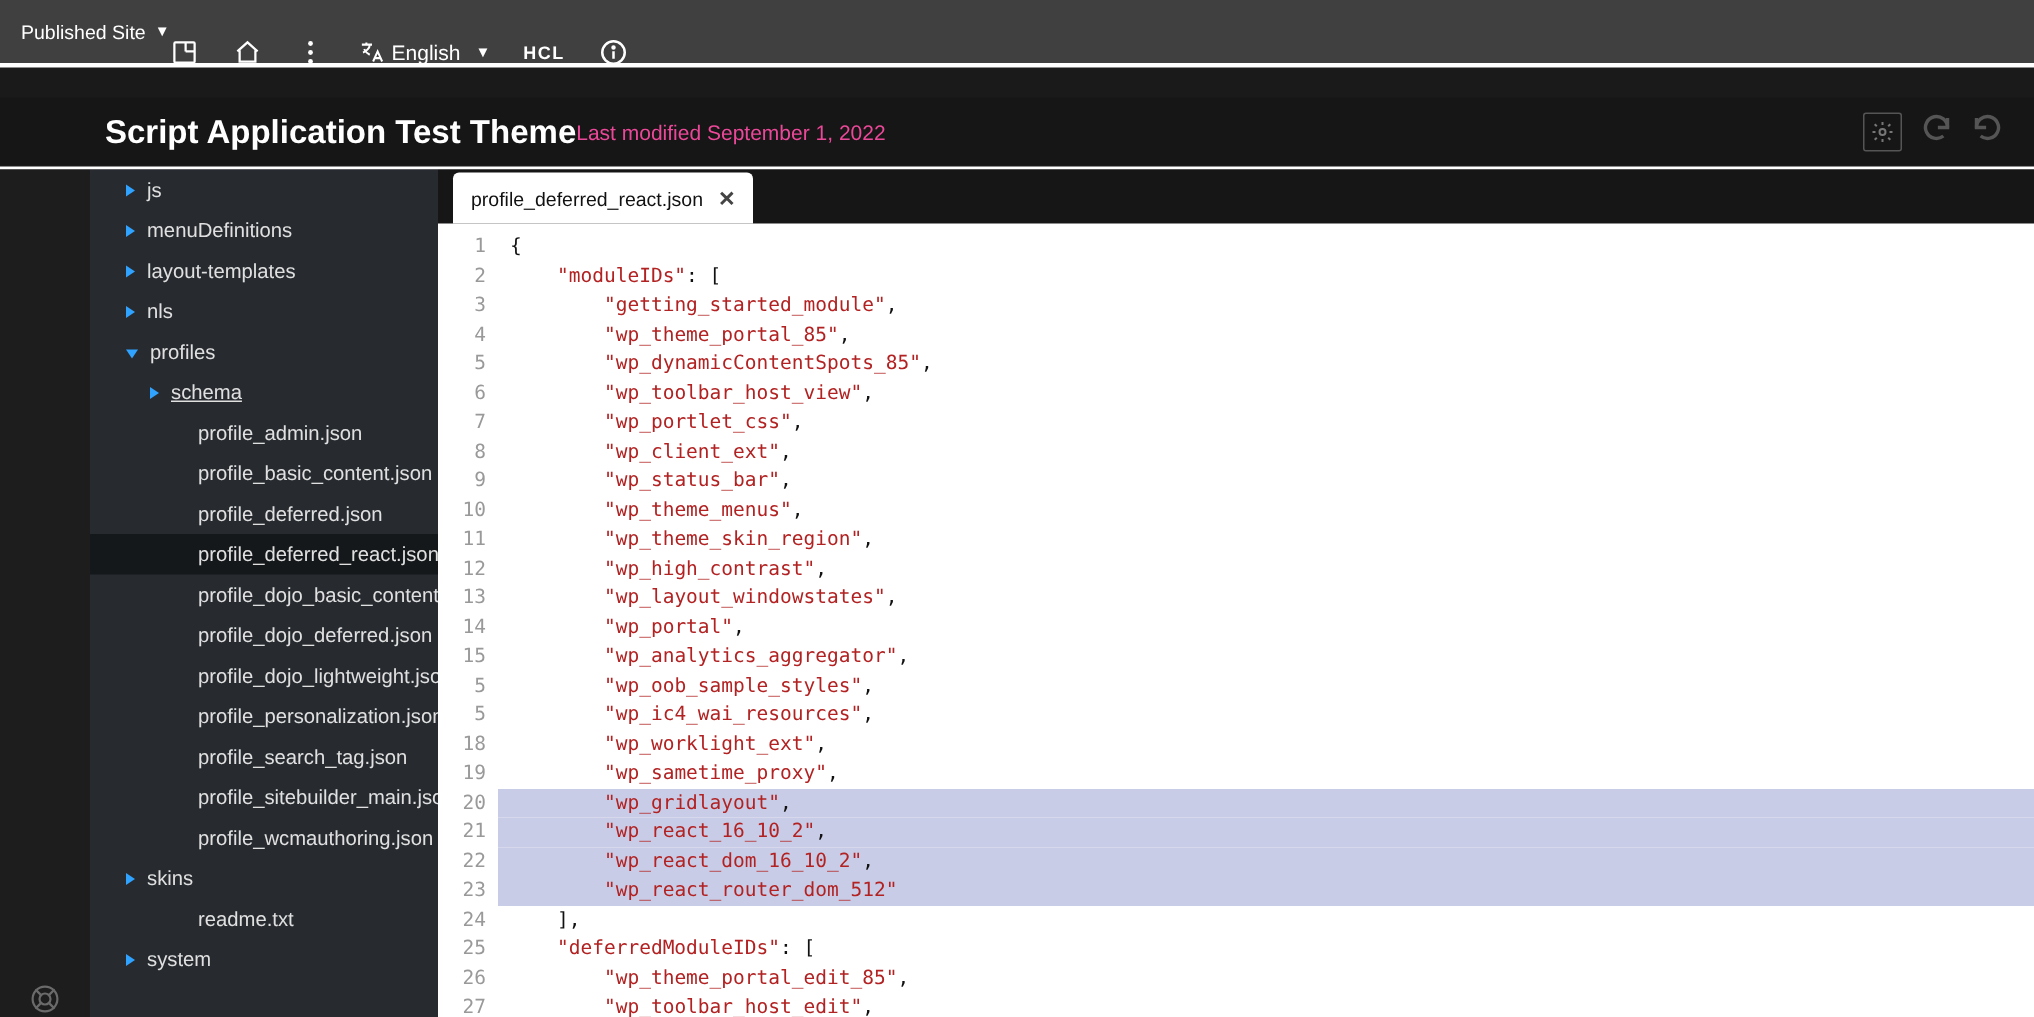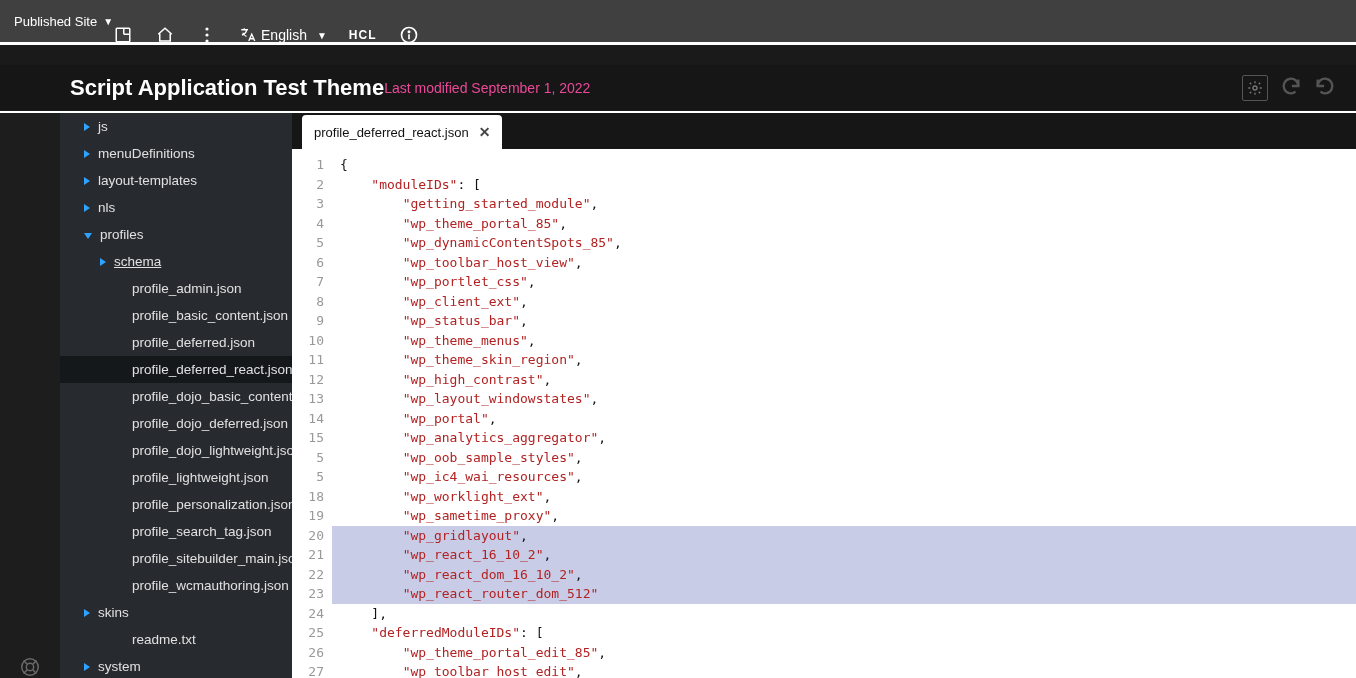--- a/index.html
+++ b/index.html
@@ -324,23 +324,20 @@
         <span>profile_deferred_react.json</span>
       </div>
       <div class="tree-item depth2f">
         <span>profile_dojo_basic_content.json</span>
       </div>
       <div class="tree-item depth2f">
         <span>profile_dojo_deferred.json</span>
       </div>
       <div class="tree-item depth2f">
         <span>profile_dojo_lightweight.json</span>
-      </div>
-      <div class="tree-item depth2f">
-        <span>profile_lightweight.json</span>
       </div>
       <div class="tree-item depth2f">
         <span>profile_personalization.json</span>
       </div>
       <div class="tree-item depth2f">
         <span>profile_search_tag.json</span>
       </div>
       <div class="tree-item depth2f">
         <span>profile_sitebuilder_main.json</span>
       </div>

